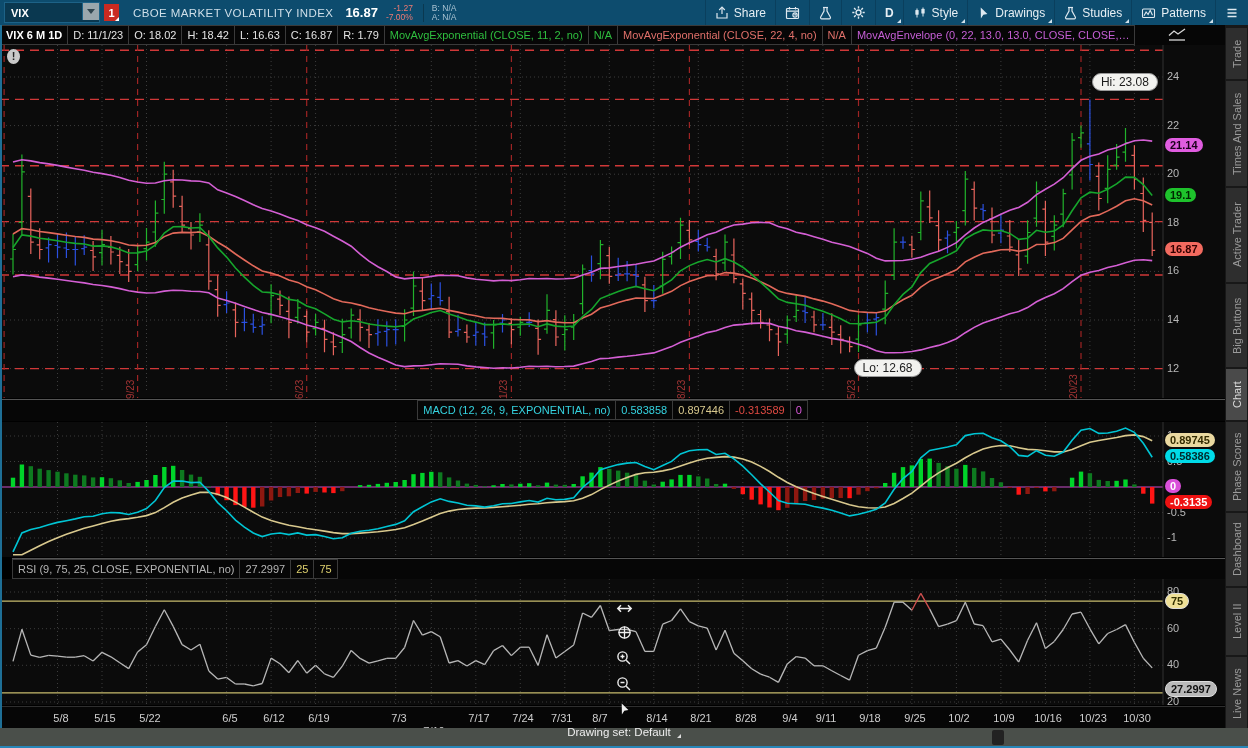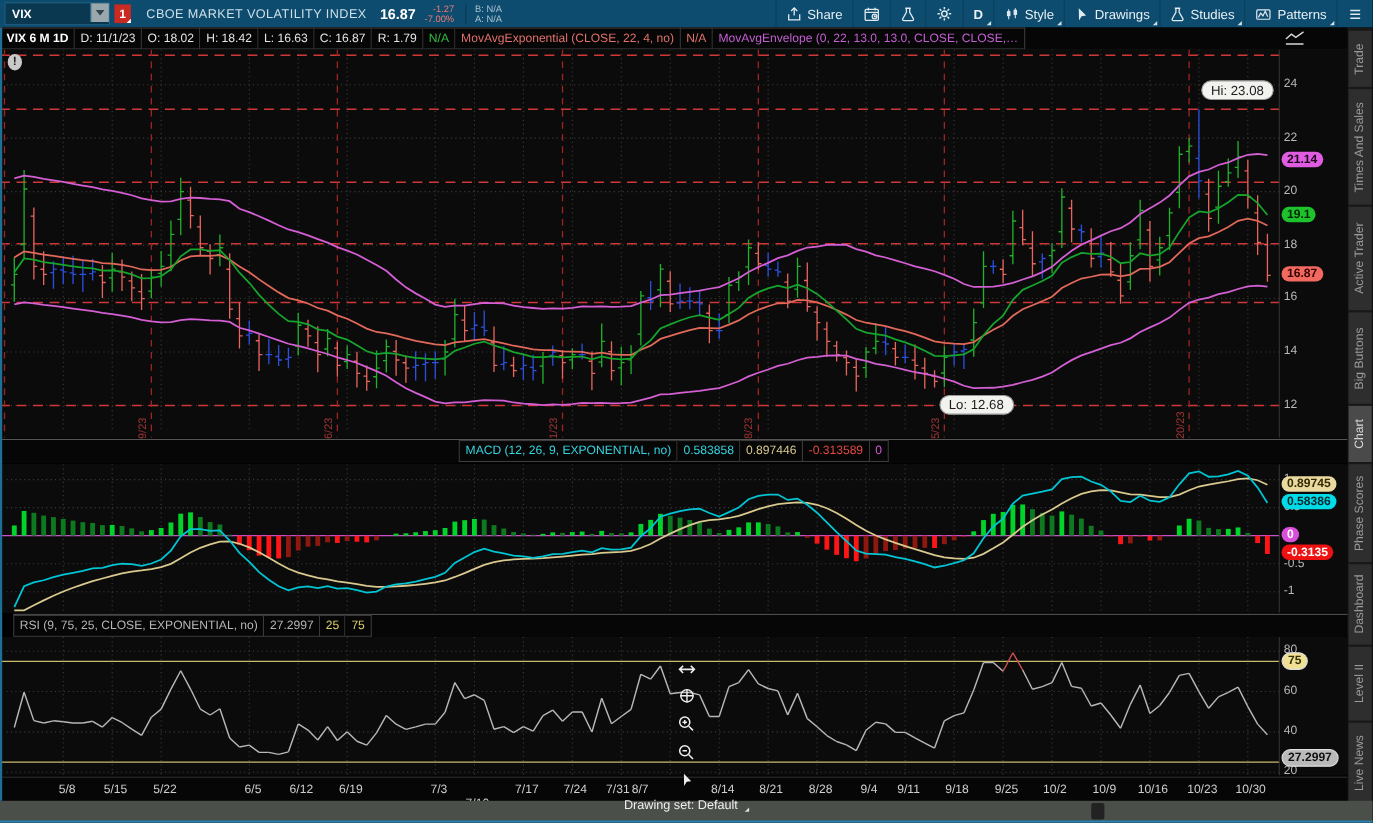--- a/index.html
+++ b/index.html
@@ -145,20 +145,21 @@
 </div>
 
 <div class="cellrow abs" style="left:0;top:25px;width:1225px;height:20px;border-bottom:1px solid #222;">
   <div class="cell c-bold">VIX 6 M 1D</div>
   <div class="cell">D: 11/1/23</div>
   <div class="cell">O: 18.02</div>
   <div class="cell">H: 18.42</div>
   <div class="cell">L: 16.63</div>
   <div class="cell">C: 16.87</div>
   <div class="cell">R: 1.79</div>
+  <div class="cell c-green">MovAvgExponential (CLOSE, 11, 2, no)</div>
   <div class="cell c-green">N/A</div>
   <div class="cell c-salmon">MovAvgExponential (CLOSE, 22, 4, no)</div>
   <div class="cell c-salmon">N/A</div>
   <div class="cell c-violet">MovAvgEnvelope (0, 22, 13.0, 13.0, CLOSE, CLOSE,…</div>
 </div>
 <svg class="abs" style="left:1168px;top:28px;" width="20" height="15" viewBox="0 0 20 15" stroke="#d8d8d8" fill="none" stroke-width="1.3">
     <path d="M1 7.5 6 3l4 3 7-5"></path>
     <path d="M1 12h16"></path>
   </svg>
 
@@ -691,21 +692,21 @@
     <div class="datelab" style="left:88px;top:5px;width:34px;text-align:center;position:absolute">5/15</div>
     <div class="datelab" style="left:133px;top:5px;width:34px;text-align:center;position:absolute">5/22</div>
     <div class="datelab" style="left:213px;top:5px;width:34px;text-align:center;position:absolute">6/5</div>
     <div class="datelab" style="left:257px;top:5px;width:34px;text-align:center;position:absolute">6/12</div>
     <div class="datelab" style="left:302px;top:5px;width:34px;text-align:center;position:absolute">6/19</div>
     <div class="datelab" style="left:382px;top:5px;width:34px;text-align:center;position:absolute">7/3</div>
     <div class="datelab" style="left:417px;top:18px;width:34px;text-align:center;position:absolute">7/10</div>
     <div class="datelab" style="left:462px;top:5px;width:34px;text-align:center;position:absolute">7/17</div>
     <div class="datelab" style="left:506px;top:5px;width:34px;text-align:center;position:absolute">7/24</div>
     <div class="datelab" style="left:551px;top:5px;width:34px;text-align:left;position:absolute">7/31</div>
-    <div class="datelab" style="left:565px;top:5px;width:34px;text-align:center;position:absolute">8/7</div>
+    <div class="datelab" style="left:583px;top:5px;width:34px;text-align:center;position:absolute">8/7</div>
     <div class="datelab" style="left:640px;top:5px;width:34px;text-align:center;position:absolute">8/14</div>
     <div class="datelab" style="left:684px;top:5px;width:34px;text-align:center;position:absolute">8/21</div>
     <div class="datelab" style="left:729px;top:5px;width:34px;text-align:center;position:absolute">8/28</div>
     <div class="datelab" style="left:773px;top:5px;width:34px;text-align:center;position:absolute">9/4</div>
     <div class="datelab" style="left:809px;top:5px;width:34px;text-align:center;position:absolute">9/11</div>
     <div class="datelab" style="left:853px;top:5px;width:34px;text-align:center;position:absolute">9/18</div>
     <div class="datelab" style="left:898px;top:5px;width:34px;text-align:center;position:absolute">9/25</div>
     <div class="datelab" style="left:942px;top:5px;width:34px;text-align:center;position:absolute">10/2</div>
     <div class="datelab" style="left:987px;top:5px;width:34px;text-align:center;position:absolute">10/9</div>
     <div class="datelab" style="left:1031px;top:5px;width:34px;text-align:center;position:absolute">10/16</div>

